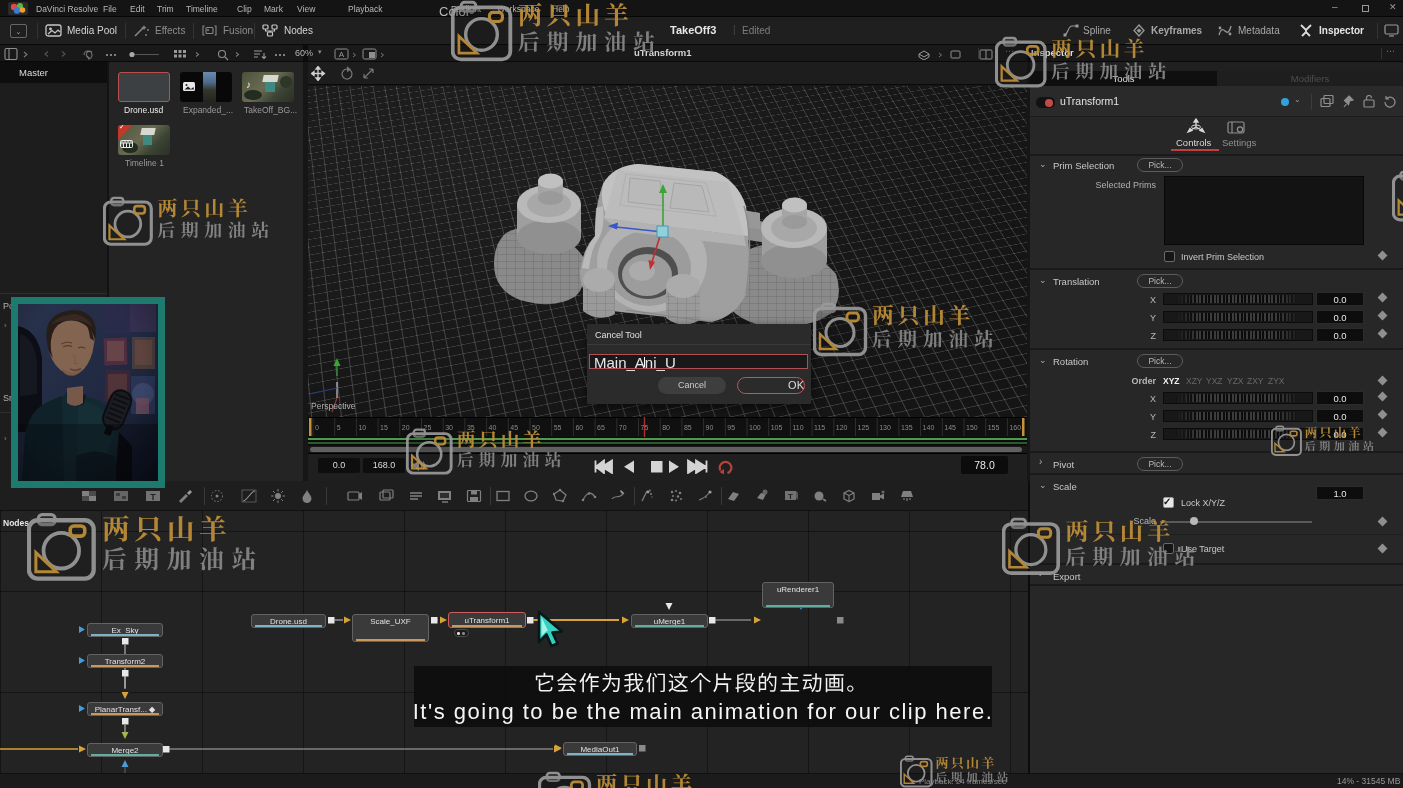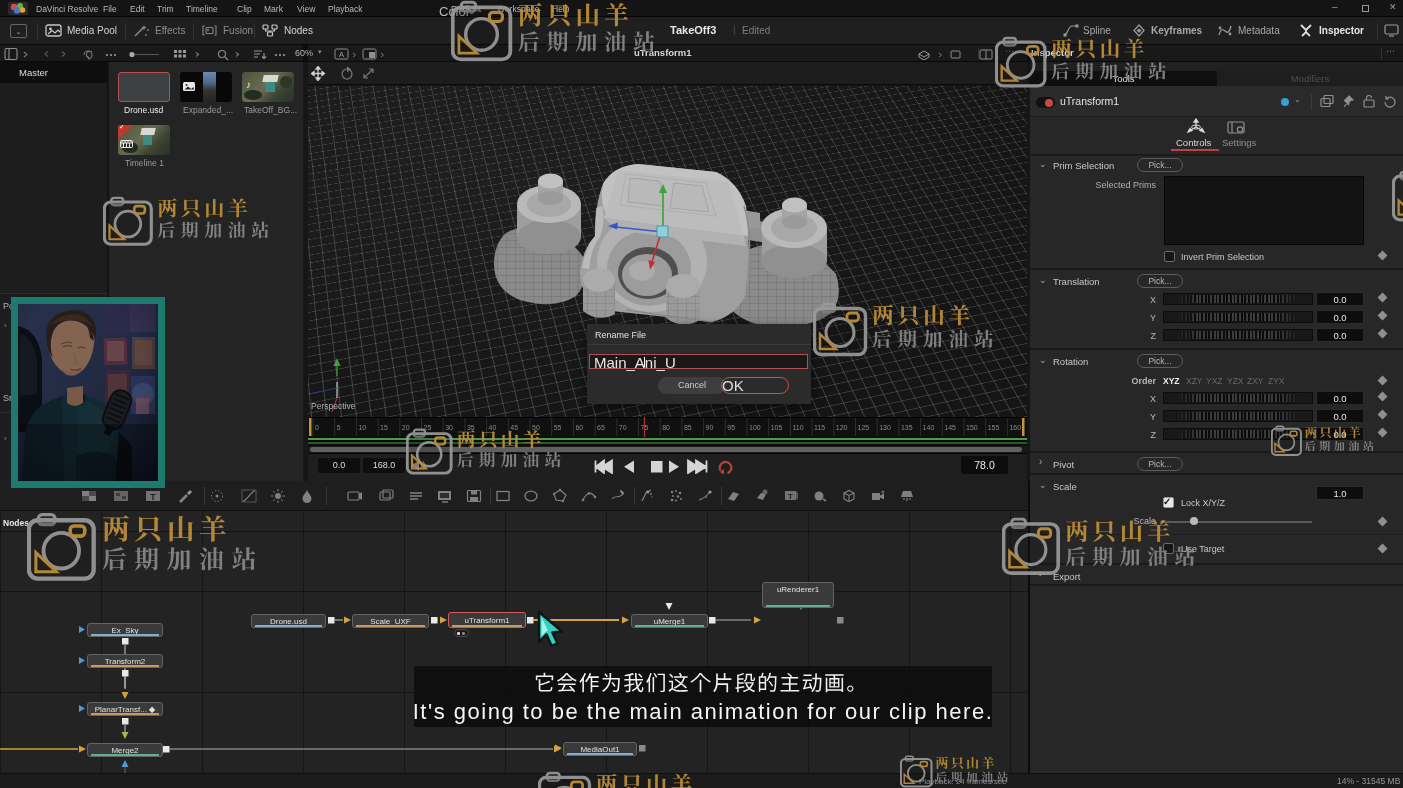--- a/index.html
+++ b/index.html
@@ -32,21 +32,21 @@
     <circle cx="14.5" cy="8" r="2.8" fill="#f0a030"></circle>
 </svg>
 <div class="txt" style="left:36px;top:4px;font-size:8.5px;color:#b8b8b8">DaVinci Resolve</div>
 <div class="txt" style="left:103px;top:4px;font-size:8.5px;color:#b8b8b8">File</div>
 <div class="txt" style="left:130px;top:4px;font-size:8.5px;color:#b8b8b8">Edit</div>
 <div class="txt" style="left:157px;top:4px;font-size:8.5px;color:#b8b8b8">Trim</div>
 <div class="txt" style="left:186px;top:4px;font-size:8.5px;color:#b8b8b8">Timeline</div>
 <div class="txt" style="left:237px;top:4px;font-size:8.5px;color:#b8b8b8">Clip</div>
 <div class="txt" style="left:264px;top:4px;font-size:8.5px;color:#b8b8b8">Mark</div>
 <div class="txt" style="left:297px;top:4px;font-size:8.5px;color:#b8b8b8">View</div>
-<div class="txt" style="left:328px;top:4px;font-size:8.5px;color:#b8b8b8">Playback</div>
+<div class="txt" style="left:348px;top:4px;font-size:8.5px;color:#b8b8b8">Playback</div>
 <div class="txt" style="left:379px;top:20px;font-size:10px;color:#b8b8b8">Fusion</div>
 <div class="txt" style="left:439px;top:4px;font-size:13px;color:#b8b8b8">Color</div>
 <div class="txt" style="left:451px;top:4px;font-size:8.5px;color:#b8b8b8">Fairlight</div>
 <div class="txt" style="left:497px;top:4px;font-size:8.5px;color:#b8b8b8">Workspace</div>
 <div class="txt" style="left:552px;top:4px;font-size:8.5px;color:#b8b8b8">Help</div>
 <div class="txt" style="left:1332px;top:1px;font-size:10px;color:#999">–</div>
 <div class="abs" style="left:1362px;top:5px;width:7px;height:7px;border:1px solid #999"></div>
 <div class="txt" style="left:1389px;top:2px;font-size:9px;color:#999">✕</div>
 <div class="abs" style="left:0;top:17px;width:1403px;height:28px;background:#1f1f1f;border-bottom:1px solid #080808"></div>
 <div class="sep" style="left:37px;top:23px;height:16px;background:#333"></div>
@@ -307,27 +307,27 @@
 </svg>
 <svg class="abs" style="left:308px;top:86px" width="120" height="331" viewBox="0 0 120 331">
 <path d="M29 290 l0 -10 M29 371 z" fill="none" stroke="#3aa33a" stroke-width="1.2"></path>
     <path d="M29 272 l-3.5 8 h7z" fill="#3aa33a"></path>
 <line x1="29" y1="296" x2="29" y2="312" stroke="#c8c8c8" stroke-width="1.2"></line>
 <line x1="29" y1="312" x2="24" y2="326" stroke="#a03030" stroke-width="1.2"></line>
 <line x1="29" y1="302" x2="2" y2="308" stroke="#283878" stroke-width="1.2"></line>
 </svg>
 <div class="txt" style="left:311px;top:401px;font-size:8.5px;color:#b0b0b0">Perspective</div>
 <div class="abs" style="left:587px;top:324px;width:224px;height:80px;background:#2b2b2b;box-shadow:0 3px 10px rgba(0,0,0,0.6);z-index:20">
-<div class="txt" style="left:8px;top:6px;font-size:9px;color:#e0e0e0">Rename File</div>
+<div class="txt" style="left:8px;top:6px;font-size:9px;color:#e0e0e0">Cancel Tool</div>
 <div class="abs" style="left:0px;top:20px;width:224px;height:1px;background:#3a3a3a"></div>
 <div class="abs" style="left:2px;top:30px;width:219px;height:15px;background:#191919;border:1px solid #b05050"></div>
 <div class="txt" style="left:7px;top:30px;font-size:15px;color:#e8e8e8">Main_Ani_U</div>
 <div class="abs" style="left:57px;top:32.5px;width:1px;height:10px;background:#fff"></div>
 <div class="abs" style="left:71px;top:53px;width:68px;height:17px;background:#3e3e3e;border-radius:9px;color:#ccc;font-size:9px;text-align:center;line-height:16px">Cancel</div>
-<div class="abs" style="left:134px;top:53px;width:68px;height:17px;background:#2b2b2b;border:1px solid #c75450;border-radius:9px;color:#ddd;font-size:15px;text-align:left;line-height:15px">OK</div>
+<div class="abs" style="left:150px;top:53px;width:68px;height:17px;background:#2b2b2b;border:1px solid #c75450;border-radius:9px;color:#ddd;font-size:11px;text-align:right;line-height:15px">OK</div>
 </div>
 <div class="abs" style="left:308px;top:417px;width:719px;height:20px;background:#101010;border-top:1px solid #000"></div>
 <svg class="abs" style="left:308px;top:417px" width="719" height="20" viewBox="0 0 719 20">
     <line x1="5.0" y1="1" x2="5.0" y2="19" stroke="#2e2e2e" stroke-width="1"></line>
     <text x="7.0" y="13" fill="#8a8a8a" font-size="7" font-family="Liberation Sans">0</text>
     <line x1="26.7" y1="1" x2="26.7" y2="19" stroke="#2e2e2e" stroke-width="1"></line>
     <text x="28.7" y="13" fill="#8a8a8a" font-size="7" font-family="Liberation Sans">5</text>
     <line x1="48.4" y1="1" x2="48.4" y2="19" stroke="#2e2e2e" stroke-width="1"></line>
     <text x="50.4" y="13" fill="#8a8a8a" font-size="7" font-family="Liberation Sans">10</text>
     <line x1="70.1" y1="1" x2="70.1" y2="19" stroke="#2e2e2e" stroke-width="1"></line>
@@ -735,21 +735,21 @@
     <path d="M669 99 l-3.5 -7 h7z" fill="#e8e8e8"></path>
     <path d="M801 99 l-3.5 -7 h7z" fill="#4a9bd8"></path>
     <path d="M562 237 l-7 -3.5 v7z" fill="#d8a23a" transform="rotate(0)"></path>
     <rect x="639" y="234" width="6.5" height="6.5" fill="#8a8a8a"></rect>
   </svg>
 <div class="node" style="left:87px;top:623px;width:76px;height:14px;line-height:13px;">Ex_Sky<i style="background:#7fb1c9"></i></div>
 <div class="node" style="left:87px;top:654px;width:76px;height:14px;line-height:13px;">Transform2<i style="background:#c9985f"></i></div>
 <div class="node" style="left:87px;top:702px;width:76px;height:14px;line-height:13px;">PlanarTransf... ◆<i style="background:#c9985f"></i></div>
 <div class="node" style="left:87px;top:743px;width:76px;height:14px;line-height:13px;">Merge2<i style="background:#5fae9e"></i></div>
 <div class="node" style="left:251px;top:614px;width:75px;height:14px;line-height:13px;">Drone.usd<i style="background:#7fb1c9"></i></div>
-<div class="node" style="left:352px;top:614px;width:77px;height:14px;line-height:13px;">Scale_UXF<i style="background:#c9985f"></i></div>
+<div class="node" style="left:352px;top:614px;width:77px;height:28px;line-height:13px;">Scale_UXF<i style="background:#c9985f"></i></div>
 <div class="node" style="left:448px;top:612px;width:78px;height:16px;line-height:15px;border:1.5px solid #cf5b5b;">uTransform1<i style="background:#c9985f"></i></div>
 <div class="node" style="left:631px;top:614px;width:77px;height:14px;line-height:13px;">uMerge1<i style="background:#5fae9e"></i></div>
 <div class="node" style="left:762px;top:582px;width:72px;height:26px;line-height:13px;">uRenderer1<i style="background:#5fae9e"></i></div>
 <div class="node" style="left:563px;top:742px;width:74px;height:14px;line-height:13px;">MediaOut1<i style="background:#7fb1c9"></i></div>
 <div class="abs" style="left:454px;top:629px;width:15px;height:8px;background:#1b1b1b;border:1px solid #4a4a4a;border-radius:4px"></div>
 <div class="abs" style="left:457px;top:632px;width:2.5px;height:2.5px;background:#ddd;border-radius:50%"></div>
 <div class="abs" style="left:462px;top:632px;width:2.5px;height:2.5px;background:#888;border-radius:50%"></div>
 <svg class="abs" style="left:536px;top:610px;z-index:40" width="34" height="44" viewBox="0 0 34 44">
 <path d="M3 2 L3 32 L10.5 24.5 L15.5 36 L21.5 33.5 L16.5 22.5 L26 21.5 Z" fill="#35d0c0" stroke="#081818" stroke-width="2.6" stroke-linejoin="round"></path>
 <path d="M5.5 7 L5.5 26 L10 21.5 L12 20.8 Z" fill="#b8fff4" opacity="0.8"></path>

